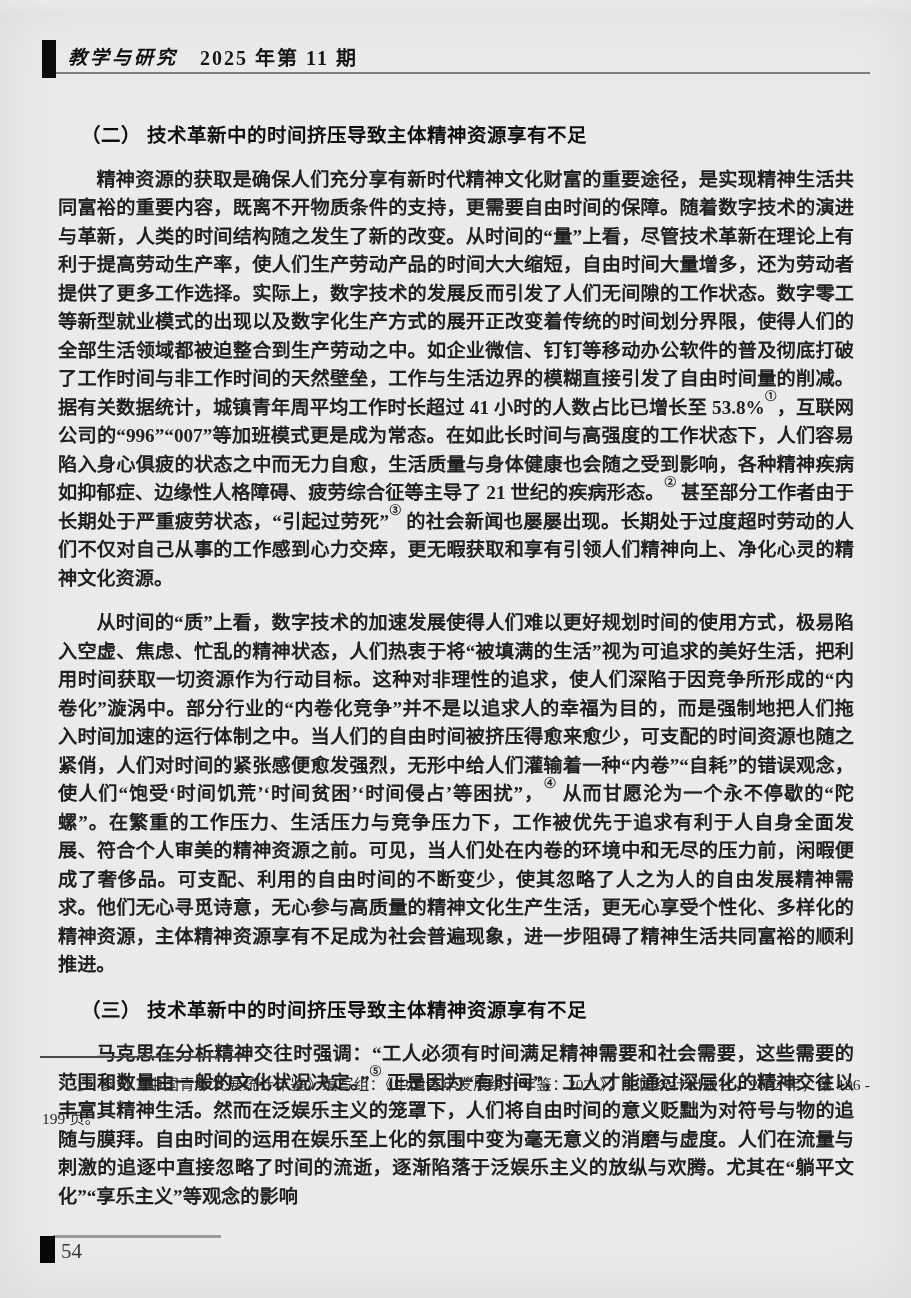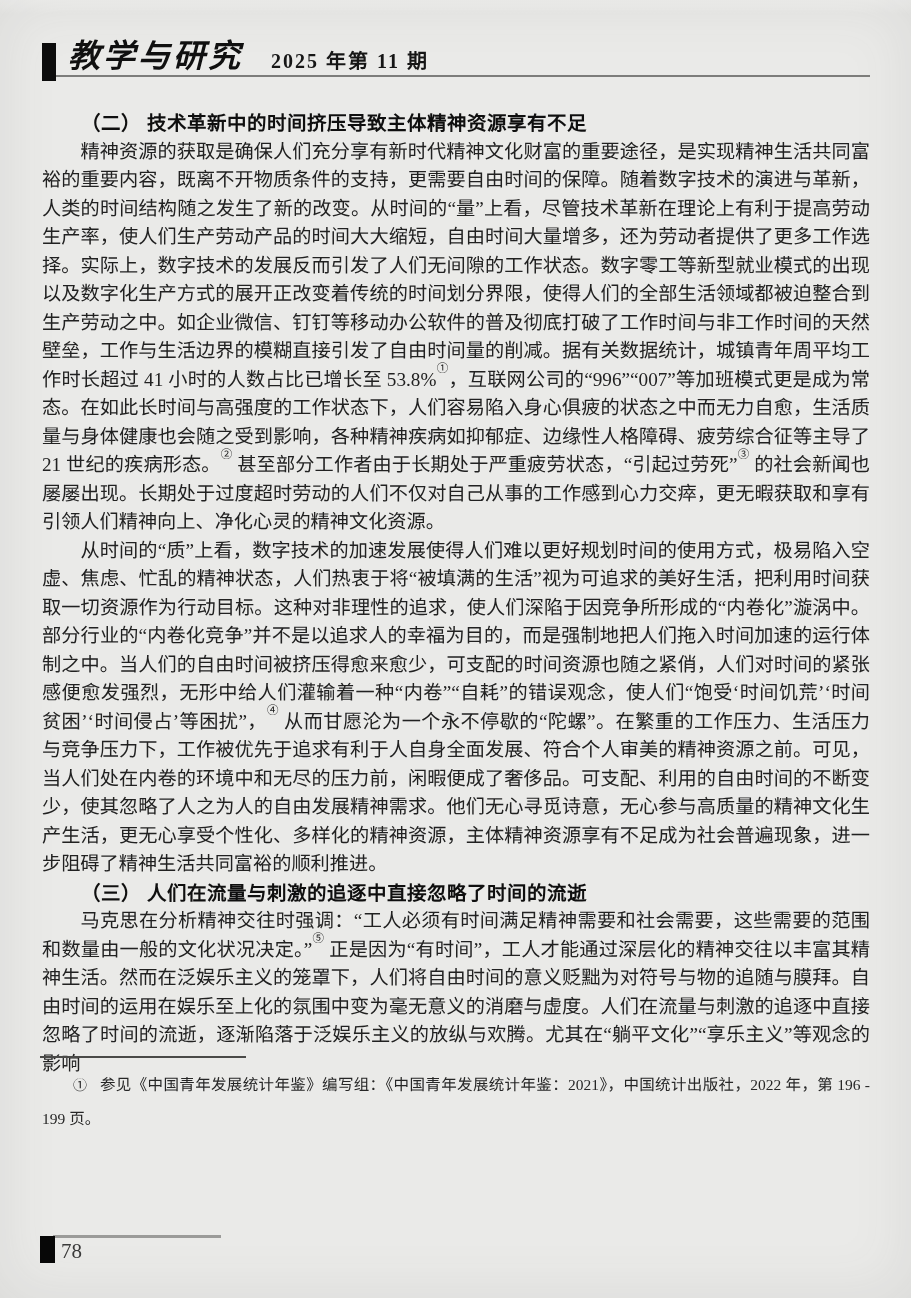--- a/index.html
+++ b/index.html
@@ -27,32 +27,32 @@
     padding-bottom: 2px;
     display: flex; align-items: flex-end;
   }
   .header-bar {
     width: 14px; height: 38px;
     background: #0c0c0c;
     margin-right: 12px;
     margin-bottom: -8px; 
   }
   .journal-name {
-    font-family: Liberation Sans, sans-serif;
+    font-family: Liberation Mono, monospace;
     font-weight: 700; font-style: italic;
-    font-size: 32px; letter-spacing: 3px;
+    font-size: 19px; letter-spacing: 3px;
     color: #101010;
     line-height: 1;
     padding-bottom: 1px;
   }
   .journal-issue {
     font-weight: 700;
     font-size: 20px; letter-spacing: 2px;
     color: #161616;
-    margin-left: 28px;
+    margin-left: 22px;
     line-height: 1;
     padding-bottom: 2px;
   }
 
   
   .article {
     position: absolute;
     left: 42px; top: 109px; width: 828px;
     font-size: 19.2px;
     line-height: 28.5px;
@@ -60,24 +60,26 @@
     color: #212121;
   }
   .section-heading {
     font-family: "Liberation Sans", "DejaVu Sans", sans-serif;
     font-weight: 700;
     font-size: 19.5px;
     line-height: 28.5px;
     color: #0f0f0f;
     text-indent: 2em;
     letter-spacing: 0.5px;
+    margin-top: 12px;
   }
   .body-para {
-    margin: 0;
+    margin: 16px;
     text-indent: 2em;
+    font-weight: bold;
   }
   .article sup, .fnotes sup {
     font-size: 0.6em;
     line-height: 0;
     position: relative;
     top: -0.5em;
   }
 
   
   .fnote-sep {
@@ -131,28 +133,28 @@
   <div class="header">
     <div class="header-bar"></div>
     <div class="journal-name">教学与研究</div>
     <div class="journal-issue">2025 年第 11 期</div>
   </div>
 
   <div class="article">
       <div class="section-heading">（二） 技术革新中的时间挤压导致主体精神资源享有不足</div>
       <p class="body-para">精神资源的获取是确保人们充分享有新时代精神文化财富的重要途径，是实现精神生活共同富裕的重要内容，既离不开物质条件的支持，更需要自由时间的保障。随着数字技术的演进与革新，人类的时间结构随之发生了新的改变。从时间的“量”上看，尽管技术革新在理论上有利于提高劳动生产率，使人们生产劳动产品的时间大大缩短，自由时间大量增多，还为劳动者提供了更多工作选择。实际上，数字技术的发展反而引发了人们无间隙的工作状态。数字零工等新型就业模式的出现以及数字化生产方式的展开正改变着传统的时间划分界限，使得人们的全部生活领域都被迫整合到生产劳动之中。如企业微信、钉钉等移动办公软件的普及彻底打破了工作时间与非工作时间的天然壁垒，工作与生活边界的模糊直接引发了自由时间量的削减。据有关数据统计，城镇青年周平均工作时长超过 41 小时的人数占比已增长至 53.8%<sup>①</sup>，互联网公司的“996”“007”等加班模式更是成为常态。在如此长时间与高强度的工作状态下，人们容易陷入身心俱疲的状态之中而无力自愈，生活质量与身体健康也会随之受到影响，各种精神疾病如抑郁症、边缘性人格障碍、疲劳综合征等主导了 21 世纪的疾病形态。<sup>②</sup> 甚至部分工作者由于长期处于严重疲劳状态，“引起过劳死”<sup>③</sup> 的社会新闻也屡屡出现。长期处于过度超时劳动的人们不仅对自己从事的工作感到心力交瘁，更无暇获取和享有引领人们精神向上、净化心灵的精神文化资源。</p>
       <p class="body-para">从时间的“质”上看，数字技术的加速发展使得人们难以更好规划时间的使用方式，极易陷入空虚、焦虑、忙乱的精神状态，人们热衷于将“被填满的生活”视为可追求的美好生活，把利用时间获取一切资源作为行动目标。这种对非理性的追求，使人们深陷于因竞争所形成的“内卷化”漩涡中。部分行业的“内卷化竞争”并不是以追求人的幸福为目的，而是强制地把人们拖入时间加速的运行体制之中。当人们的自由时间被挤压得愈来愈少，可支配的时间资源也随之紧俏，人们对时间的紧张感便愈发强烈，无形中给人们灌输着一种“内卷”“自耗”的错误观念，使人们“饱受‘时间饥荒’‘时间贫困’‘时间侵占’等困扰”，<sup>④</sup> 从而甘愿沦为一个永不停歇的“陀螺”。在繁重的工作压力、生活压力与竞争压力下，工作被优先于追求有利于人自身全面发展、符合个人审美的精神资源之前。可见，当人们处在内卷的环境中和无尽的压力前，闲暇便成了奢侈品。可支配、利用的自由时间的不断变少，使其忽略了人之为人的自由发展精神需求。他们无心寻觅诗意，无心参与高质量的精神文化生产生活，更无心享受个性化、多样化的精神资源，主体精神资源享有不足成为社会普遍现象，进一步阻碍了精神生活共同富裕的顺利推进。</p>
-      <div class="section-heading">（三） 人们在流量与刺激的追逐中直接忽略了时间的流逝</div>
+      <div class="section-heading">（三） 技术革新中的时间挤压导致主体精神资源享有不足</div>
       <p class="body-para">马克思在分析精神交往时强调：“工人必须有时间满足精神需要和社会需要，这些需要的范围和数量由一般的文化状况决定。”<sup>⑤</sup> 正是因为“有时间”，工人才能通过深层化的精神交往以丰富其精神生活。然而在泛娱乐主义的笼罩下，人们将自由时间的意义贬黜为对符号与物的追随与膜拜。自由时间的运用在娱乐至上化的氛围中变为毫无意义的消磨与虚度。人们在流量与刺激的追逐中直接忽略了时间的流逝，逐渐陷落于泛娱乐主义的放纵与欢腾。尤其在“躺平文化”“享乐主义”等观念的影响</p>
     </div>
 
   <div class="fnote-sep"></div>
   <div class="fnotes">
       <p class="fnote"><span class="fn-marker">①</span>参见《中国青年发展统计年鉴》编写组：《中国青年发展统计年鉴：2021》，中国统计出版社，2022 年，第 196 - 199 页。</p>
     </div>
 
   <div class="footer">
     <div class="footer-line"></div>
     <div class="footer-tab"></div>
-    <div class="page-number">78</div>
+    <div class="page-number">54</div>
   </div>
 
 </div>
 
 </body></html>

